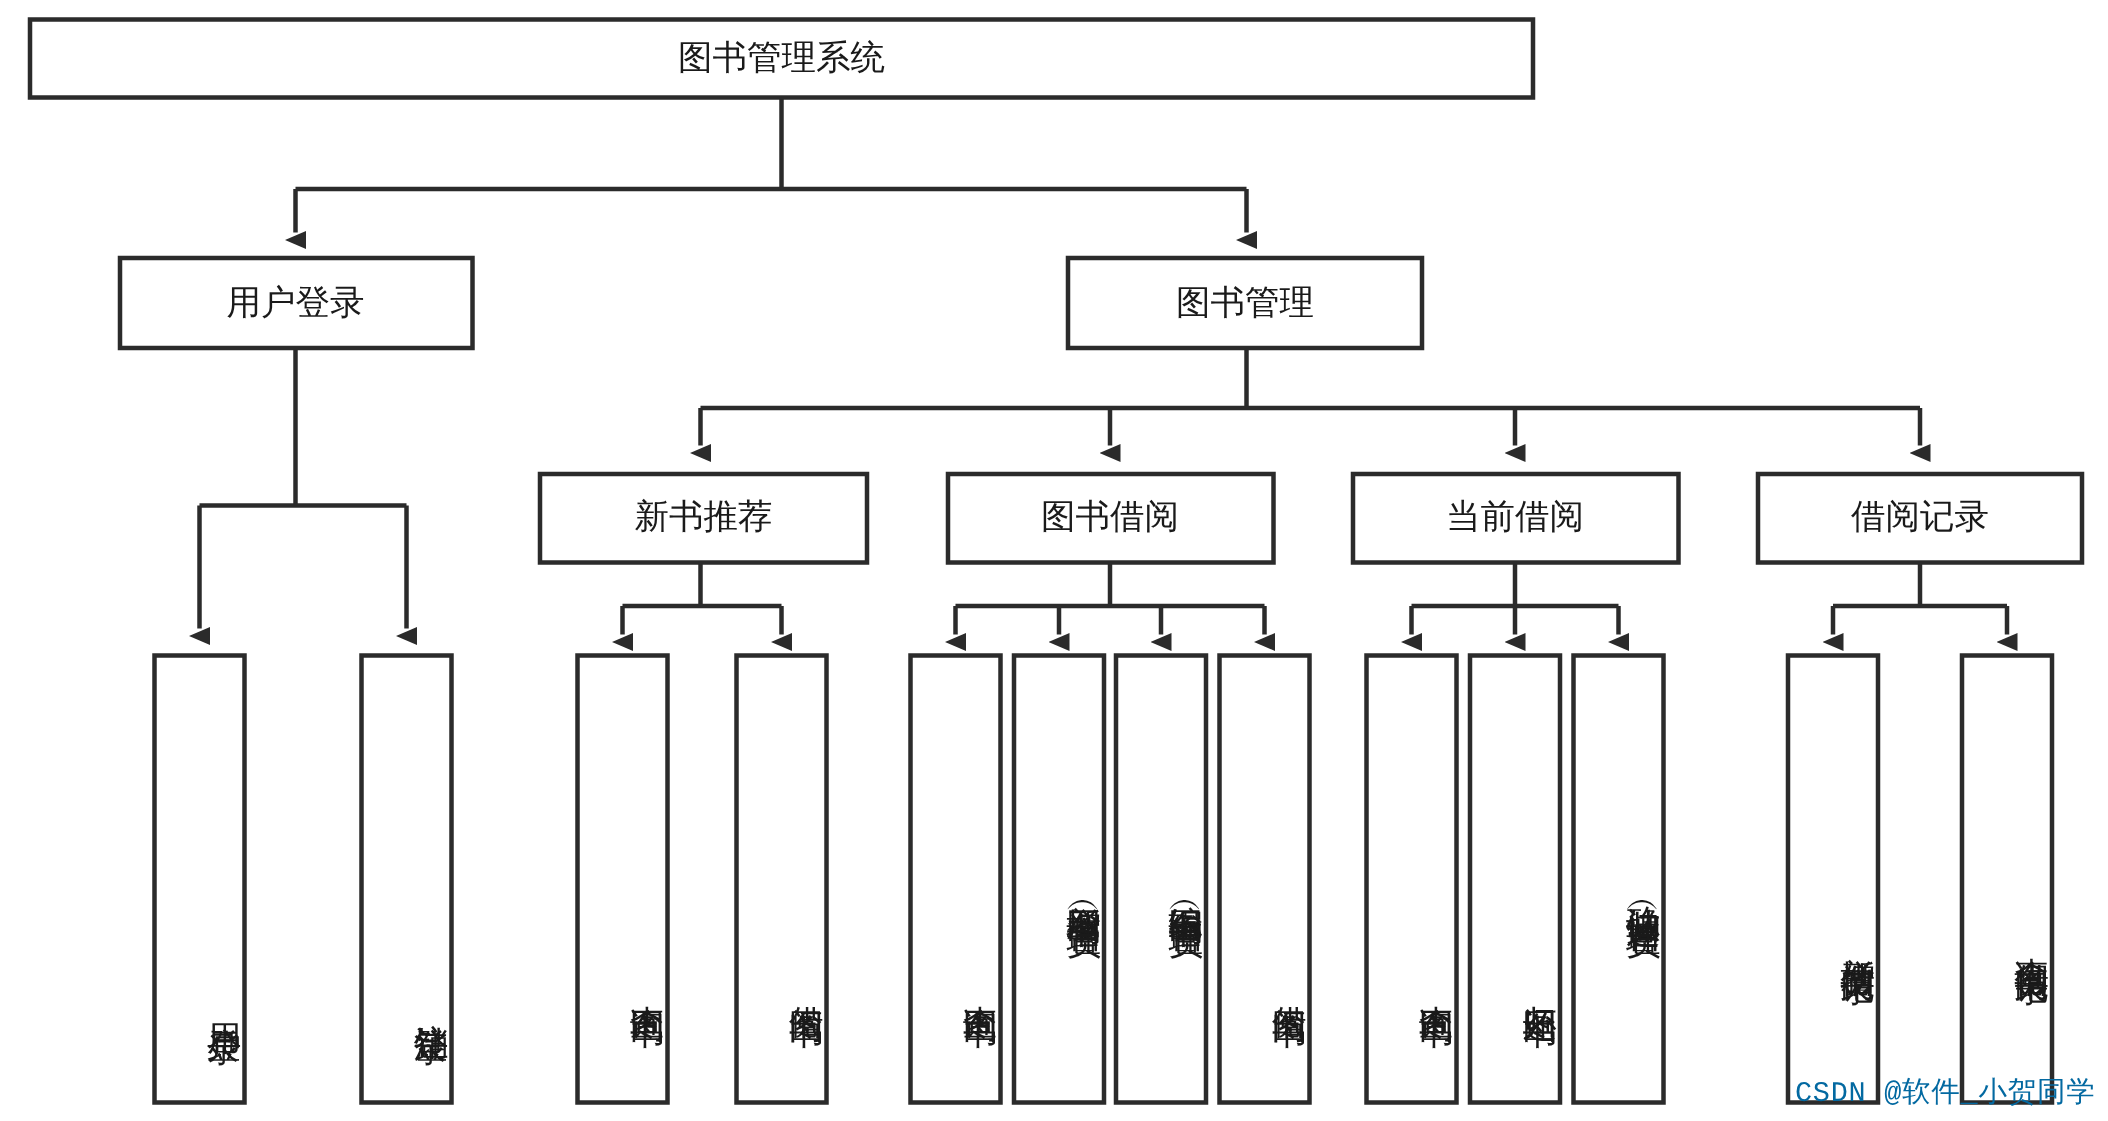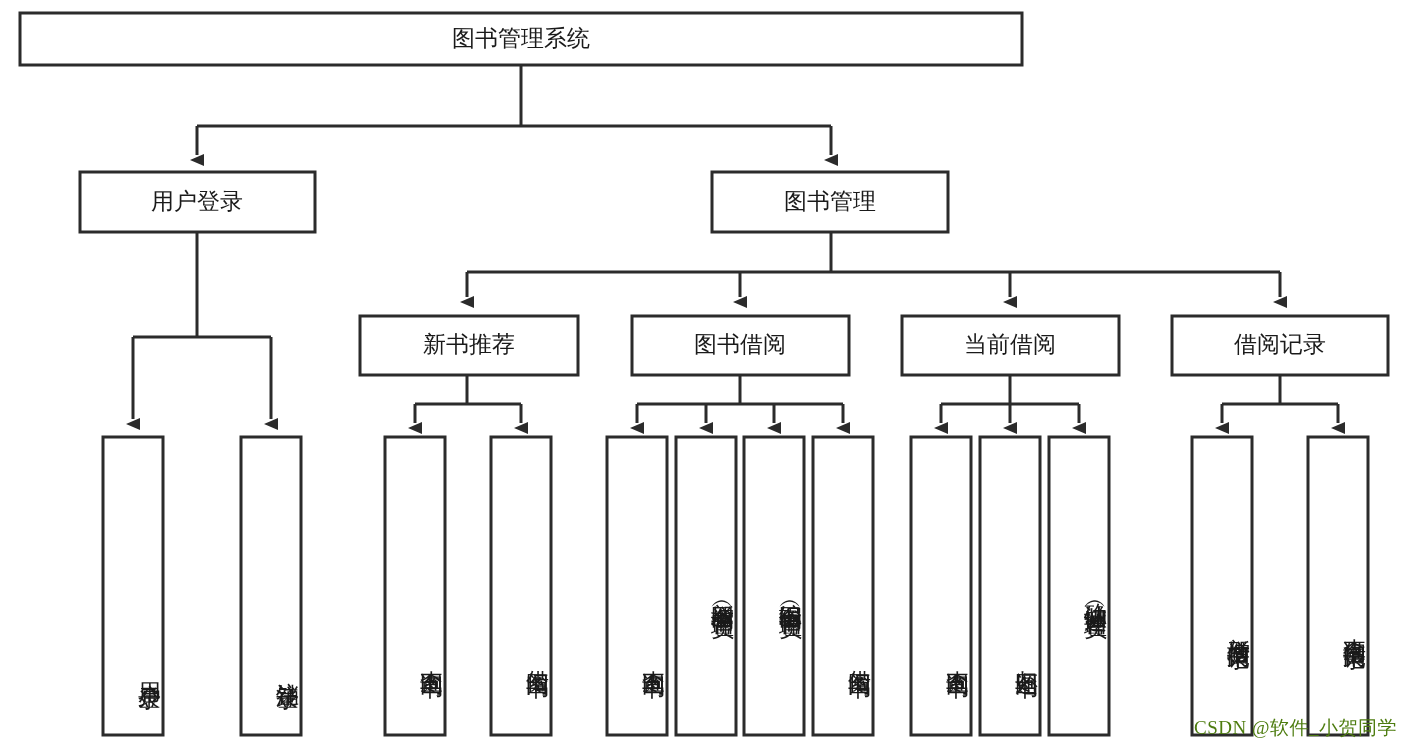--- a/index.html
+++ b/index.html
@@ -40,23 +40,23 @@
     fill: none;
   }
   .arrow-head {
     fill: #2b2b2b;
     stroke: none;
   }
   .watermark {
     position: absolute;
     right: 8px;
     bottom: 6px;
-    font-family: Liberation Serif, serif;
+    font-family: Liberation Mono, monospace;
     font-size: 19px;
-    color: #4d7c0f;
+    color: #0369a1;
     letter-spacing: 0.5px;
     user-select: none;
     pointer-events: none;
   }
   .vlabel-wrap {
     position: absolute;
     display: flex;
     align-items: flex-start;
     justify-content: center;
     writing-mode: vertical-rl;

